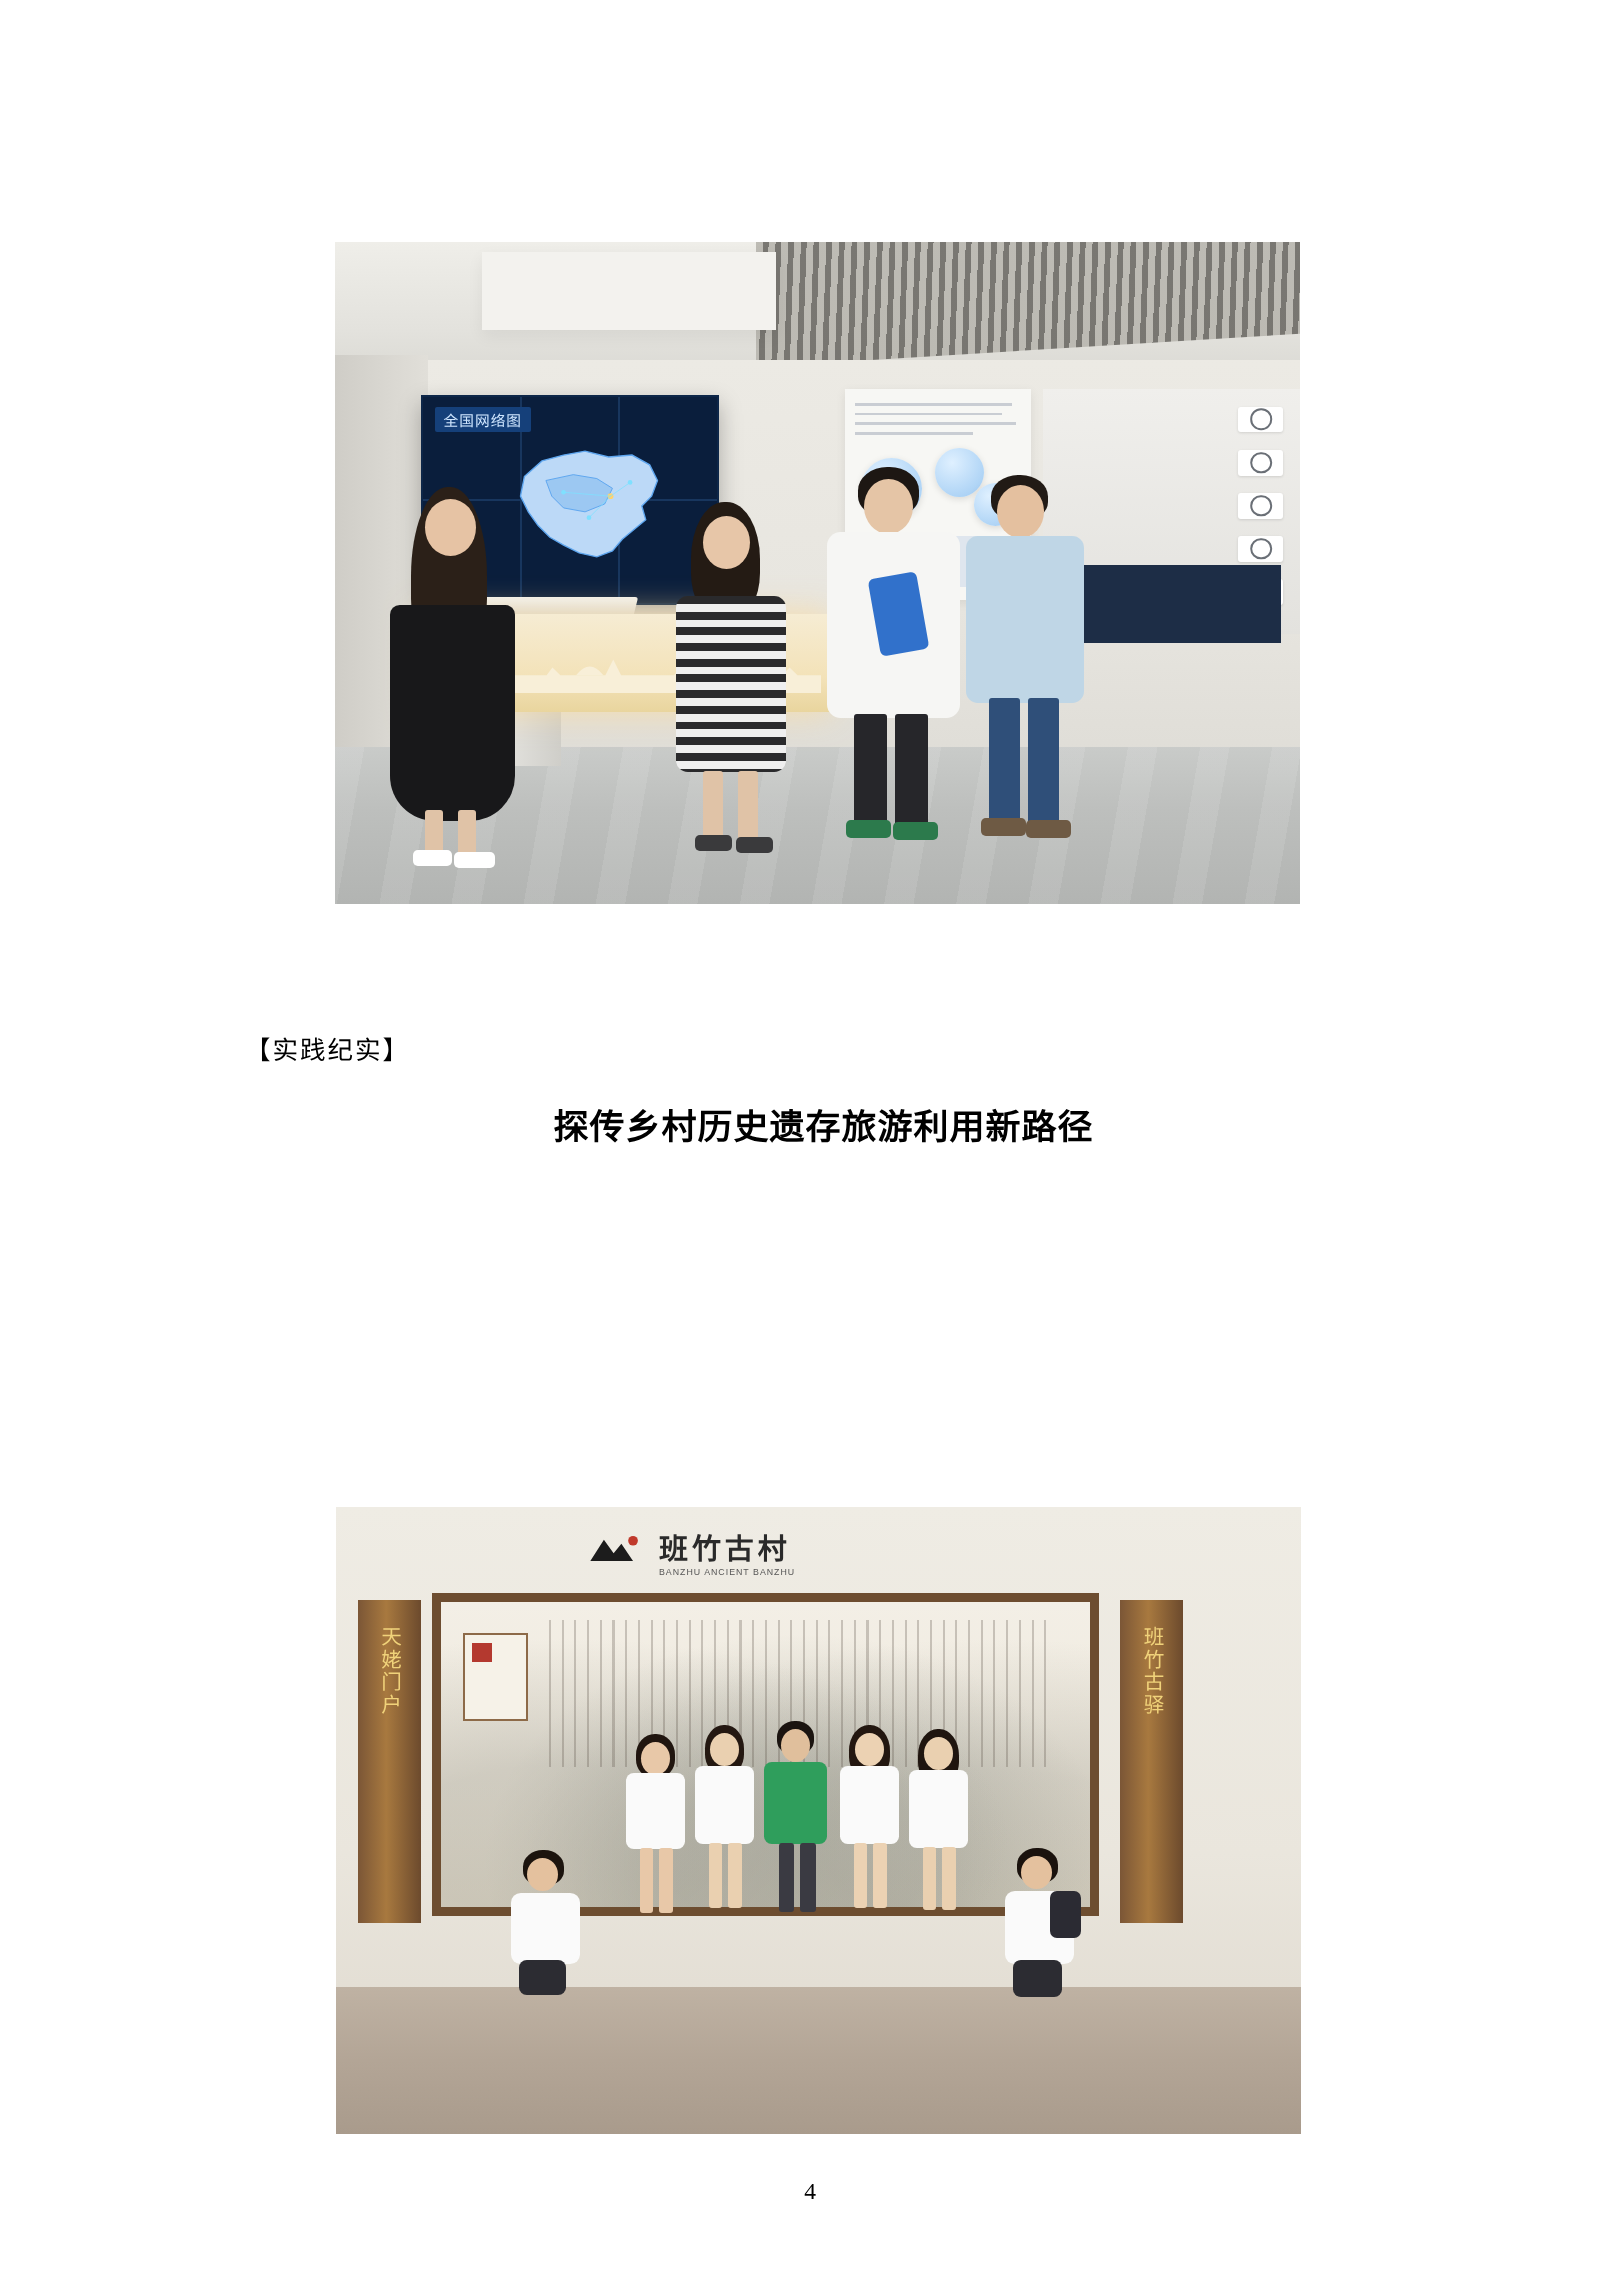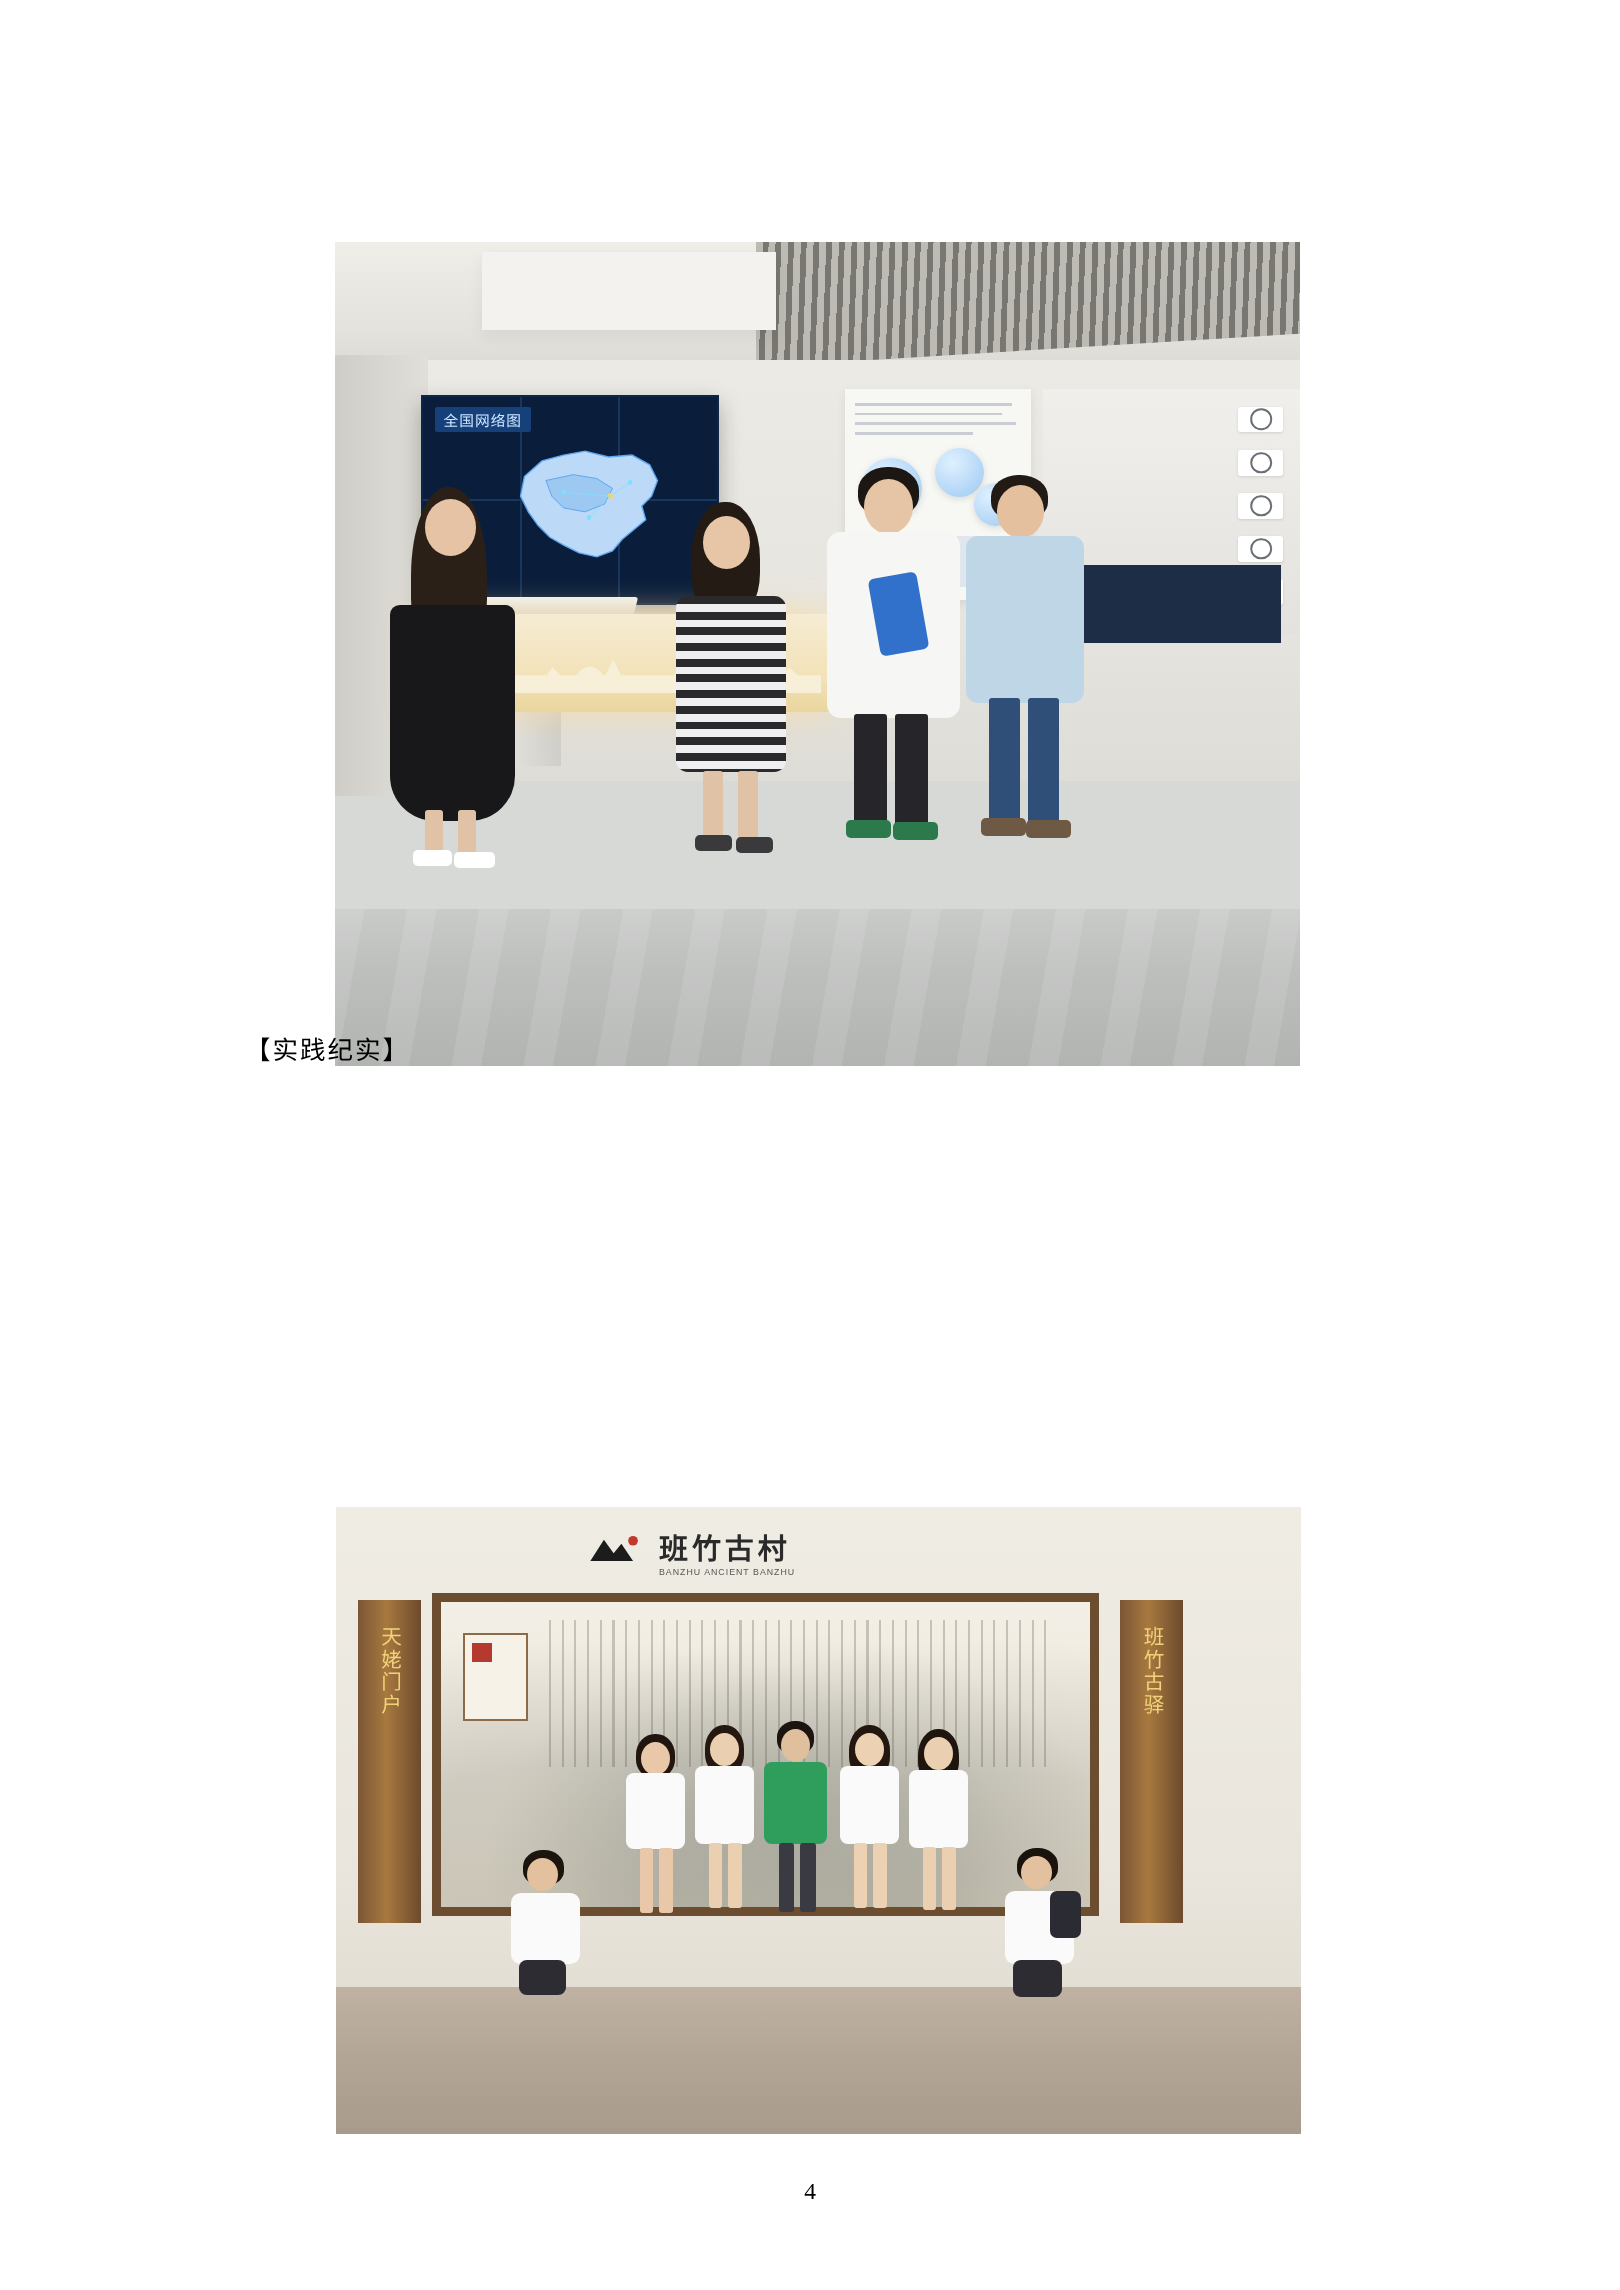--- a/index.html
+++ b/index.html
@@ -22,21 +22,21 @@
     height: 2291px;
     background: #fff;
   }
 
   
   .fig1 {
     position: absolute;
     left: 335px;
     top: 242px;
     width: 965px;
-    height: 824px;
+    height: 662px;
     background: #d7d9d6;
     overflow: hidden;
   }
   
   .f1-ceiling {
     position: absolute; left: 0; top: 0; width: 100%; height: 147px;
     background: linear-gradient(180deg,#efeee9 0%,#e3e2dd 60%,#d8d7d1 100%);
   }
   .f1-ceilingslats {
     position: absolute; left: 421px; top: 0; width: 544px; height: 125px;
@@ -374,20 +374,21 @@
       <div class="p-head" style="left:45px; top:9.8px; width:47px; height:53px; background:#e4c09f;"></div>
       <div class="p-body" style="left:13.7px; top:61px; width:118px; height:167px; background:#bfd6e6; border-radius:11.8px;"></div>
       <div class="p-leg" style="left:37px; top:223px; width:31px; height:127px; background:#2f4f79;"></div>
       <div class="p-leg" style="left:76px; top:223px; width:31px; height:127px; background:#2f4f79;"></div>
       <div class="p-shoe" style="left:29px; top:343px; width:45px; height:17.6px; background:#6e5a44;"></div>
       <div class="p-shoe" style="left:74px; top:345px; width:45px; height:17.6px; background:#6e5a44;"></div>
     </div>
   </div>
 
   <div class="tag">【实践纪实】</div>
+  <h1 class="title">探传乡村历史遗存旅游利用新路径</h1>
 
   <div class="fig2">
     <div class="f2-wall"></div>
 
     <div class="f2-topsign">
       <svg width="59" height="33" viewBox="0 0 60 34" style="position:absolute;left:-71px;top:7.8px;">
         <path d="M2 30 L16 8 L26 22 L34 12 L46 30 Z" fill="#1c1c1c"></path>
         <circle cx="46" cy="9" r="5" fill="#c0392b"></circle>
       </svg>
       <div class="cal">班竹古村</div>

